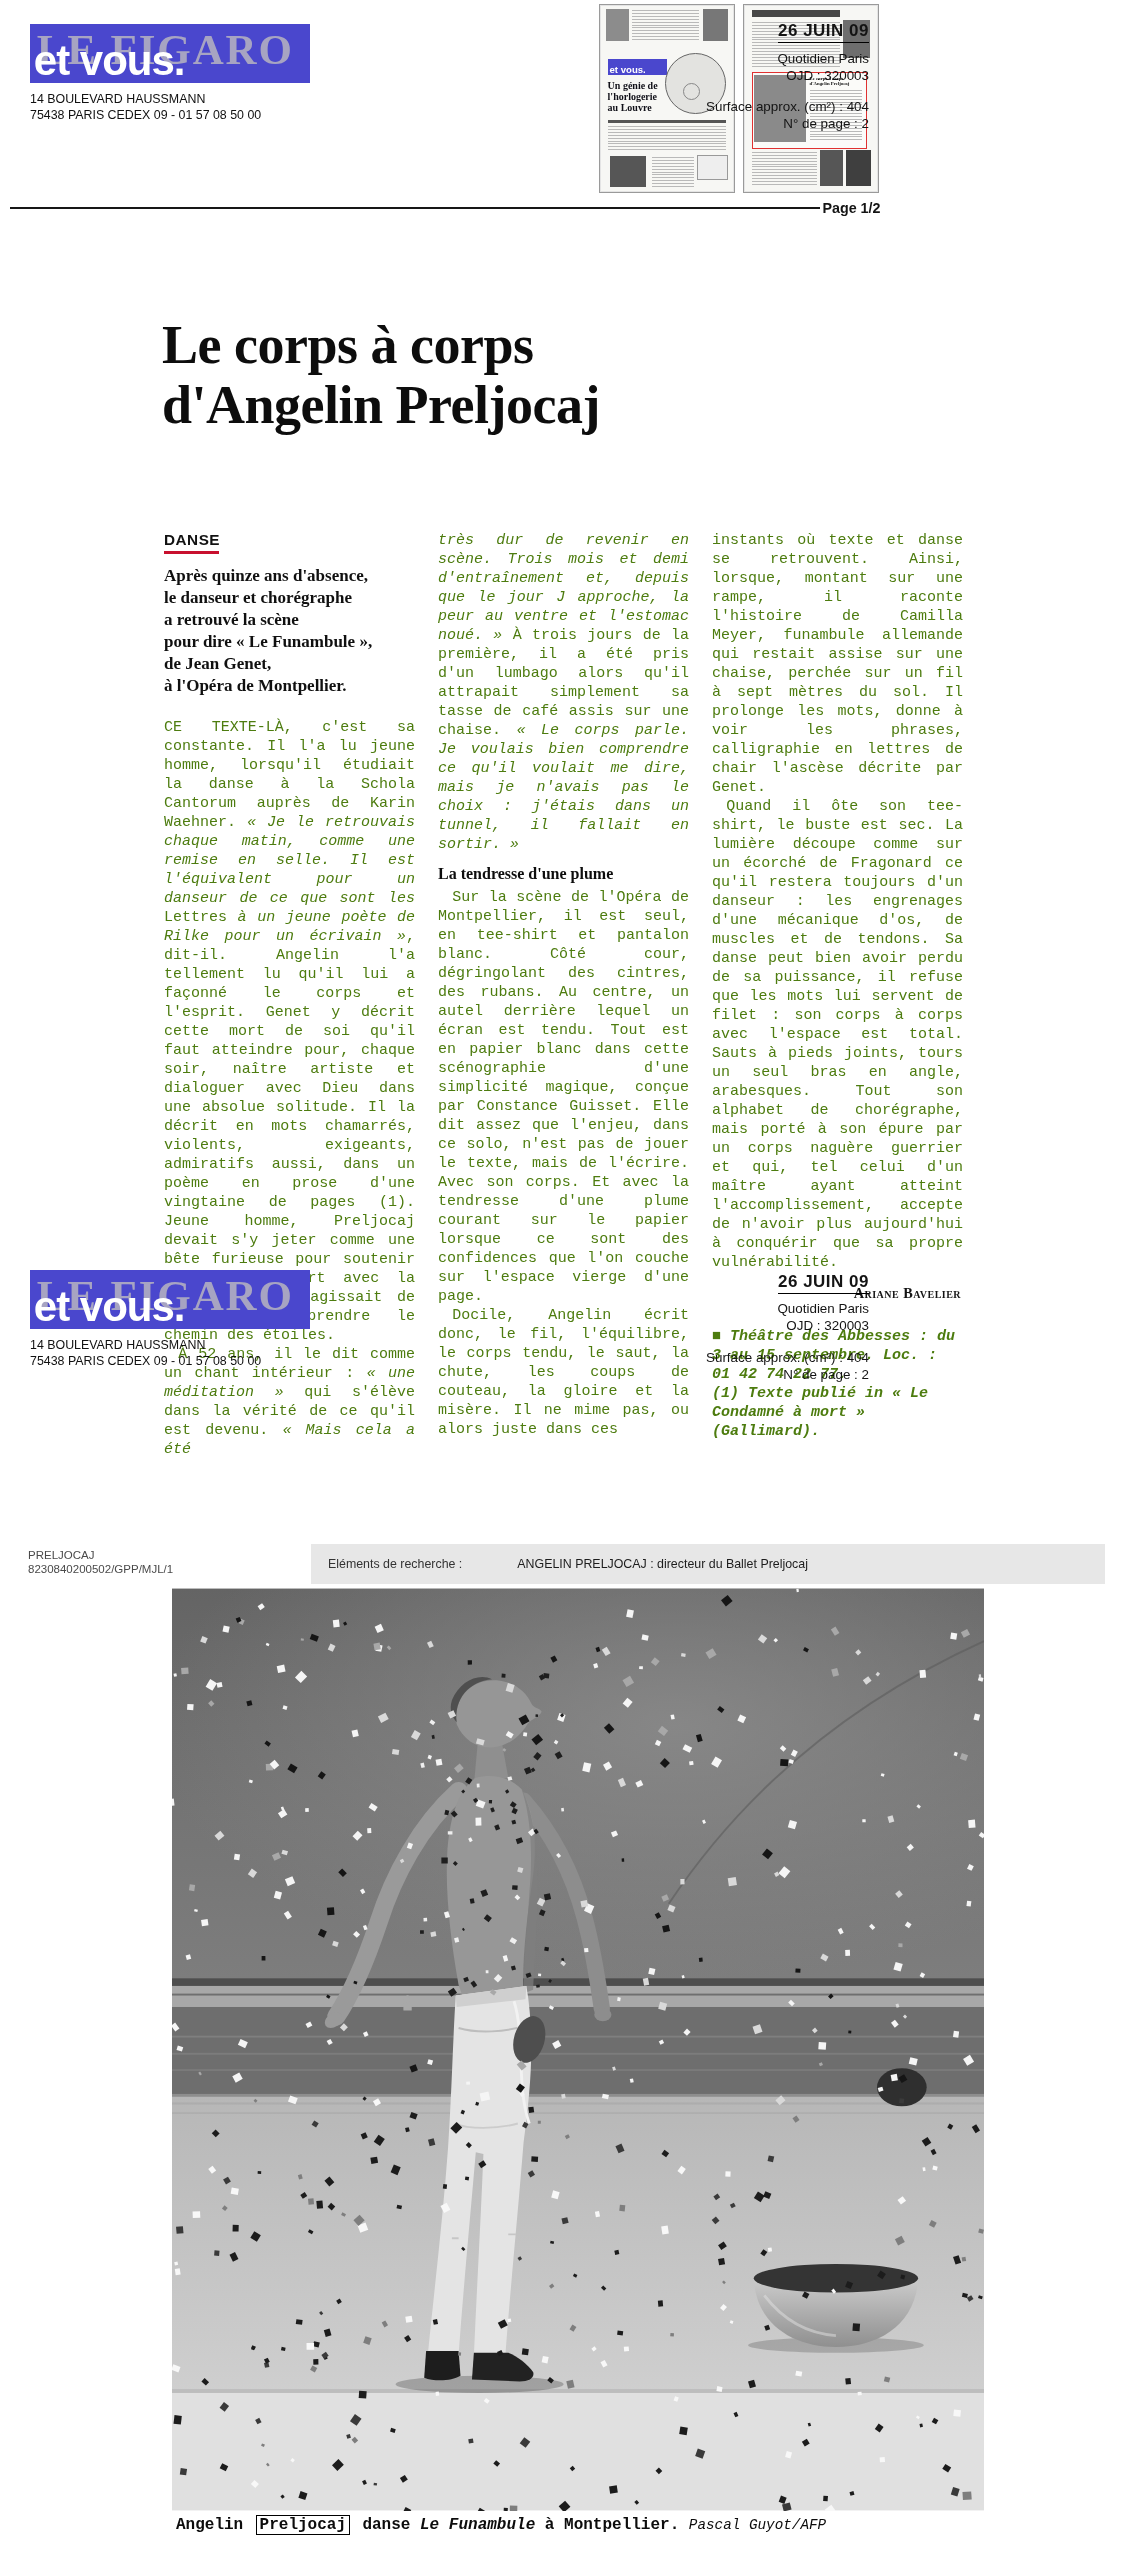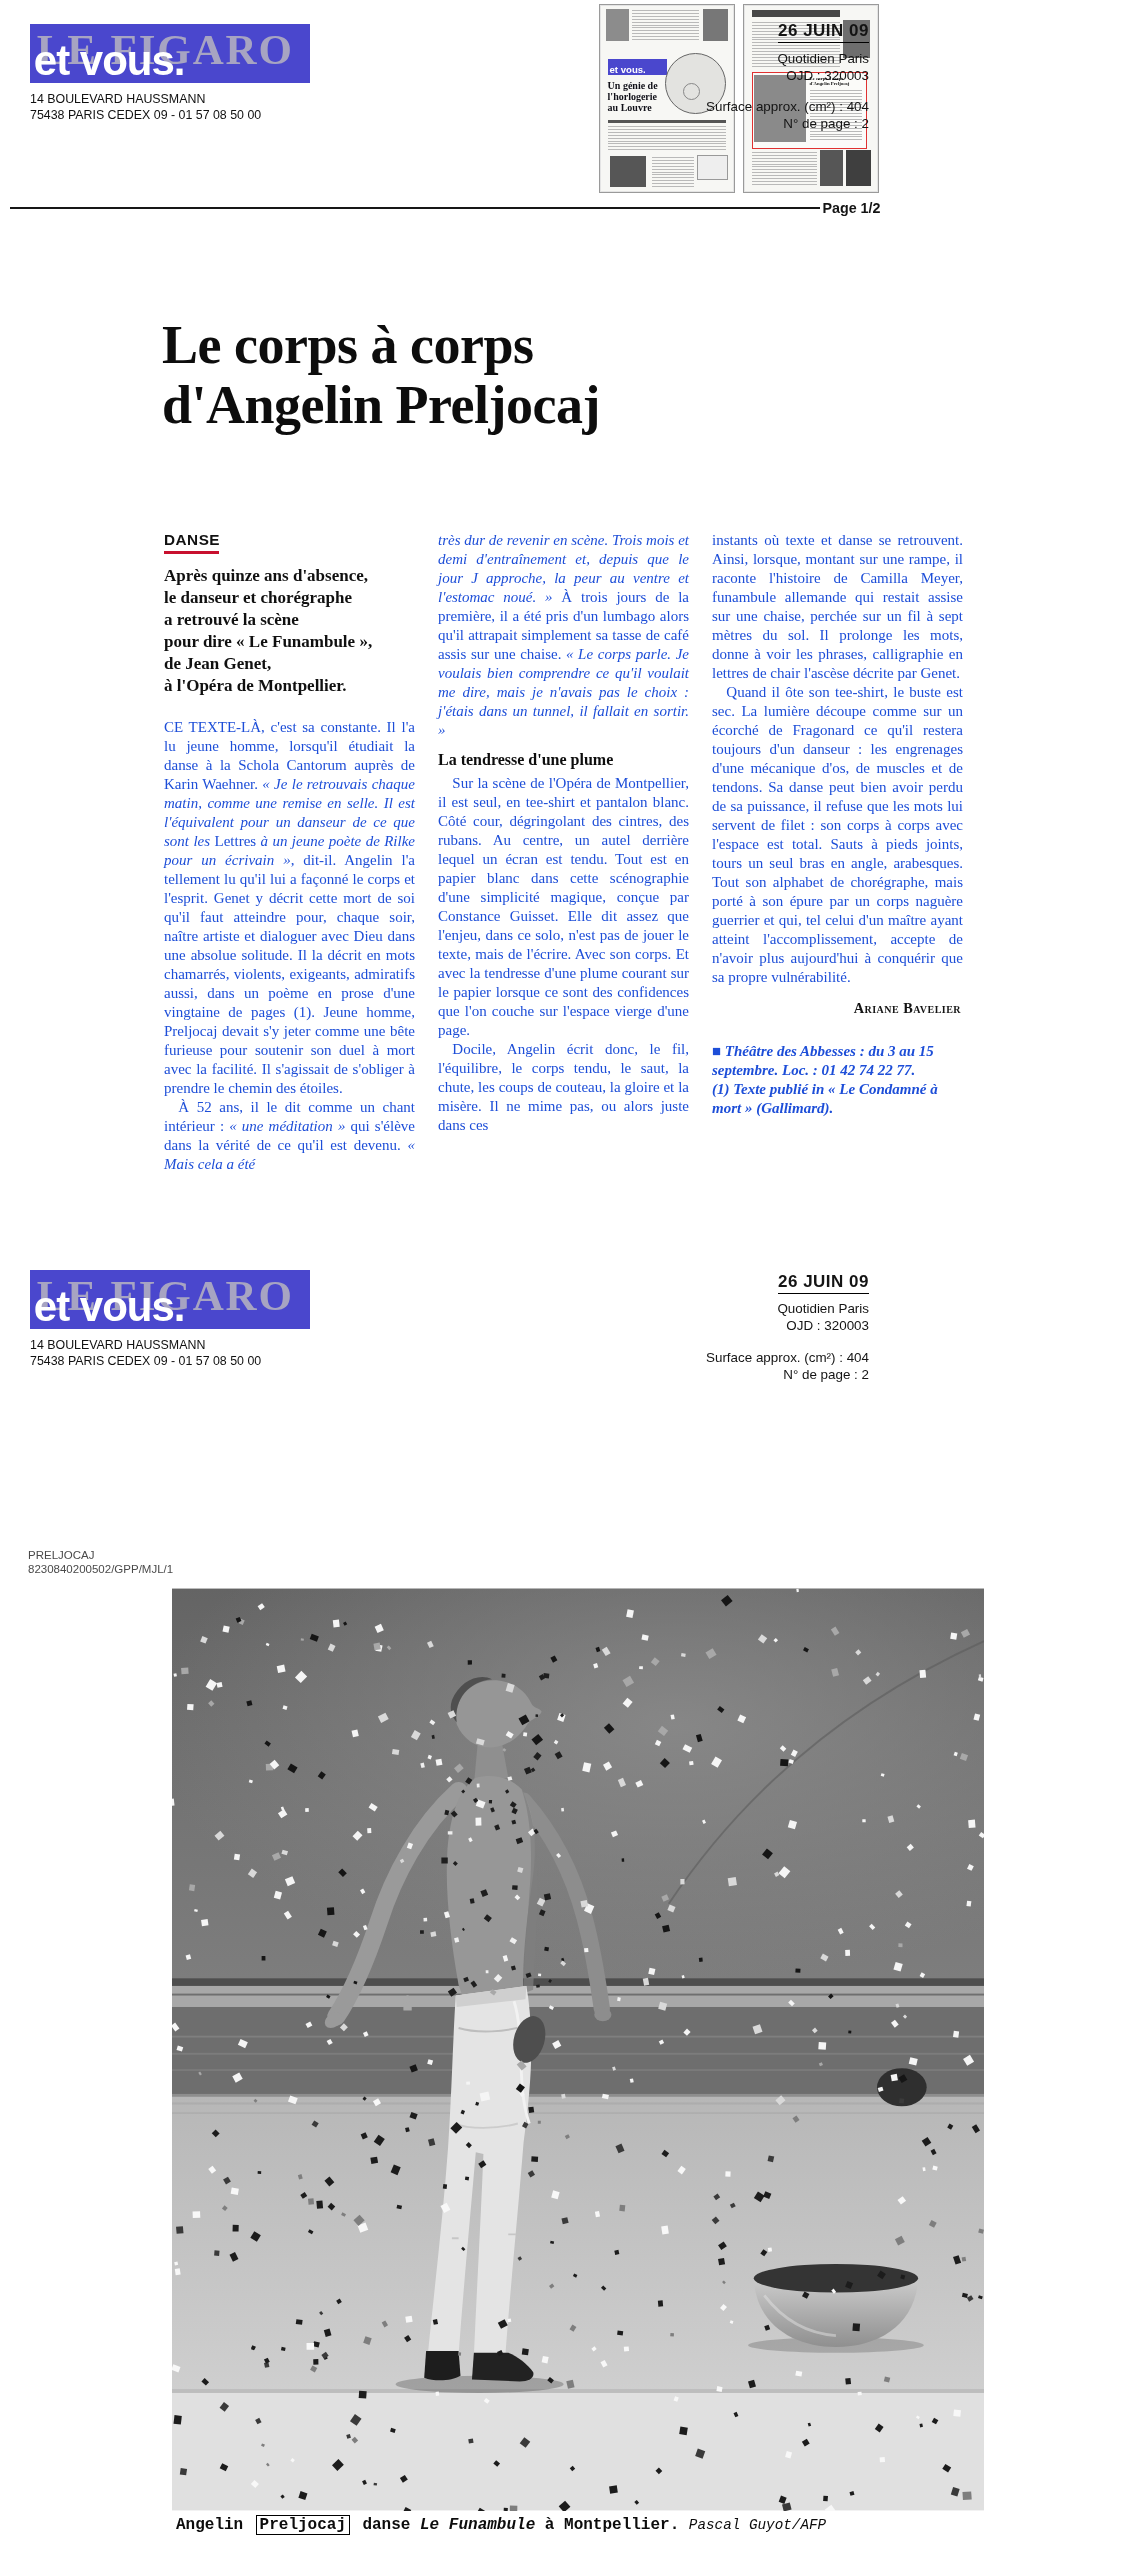--- a/index.html
+++ b/index.html
@@ -51,22 +51,22 @@
 
   
   .title{position:absolute;left:162px;top:315px;margin:0;font-family:"Liberation Serif",serif;
       font-weight:bold;font-size:54px;line-height:60px;letter-spacing:-0.5px;color:#0d0d0d;white-space:pre-line;}
   .cols{position:absolute;left:164px;top:531px;width:801px;display:flex;gap:23px;}
   .col{width:251px;}
   .kicker{font-weight:bold;font-size:15.3px;letter-spacing:0.5px;color:#111;}
   .krule{width:55px;height:2.9px;background:#c8102e;margin:1.9px 0 11.5px 0;}
   .intro{font-family:"Liberation Serif",serif;font-weight:bold;font-size:17px;line-height:22px;
       white-space:pre-line;margin-bottom:21px;color:#101010;}
-  .col p{margin:0;text-align:justify;font-family:Liberation Serif, serif;
-      font-size:15px;line-height:19px;color:#1d4ed8;hyphens:auto;}
+  .col p{margin:0;text-align:justify;font-family:Liberation Mono, monospace;
+      font-size:15px;line-height:19px;color:#4d7c0f;hyphens:auto;}
   .col p.ind{text-indent:14.3px;}
   .col h3{margin:9.6px 0 4.8px 0;font-family:"Liberation Serif",serif;font-size:16px;line-height:20px;color:#0d0d0d;}
   .col .it{font-style:italic;} .col .bdit{font-weight:bold;font-style:italic;}
   .byline{text-align:right;font-family:"Liberation Serif",serif;font-weight:bold;font-size:14.3px;
       font-variant:small-caps;letter-spacing:0.5px;margin:13.4px 1.9px 25px 0;}
   .col p.note{text-align:left;font-size:15px;line-height:19px;}
   .col p.note + p.note{margin-top:0;}
 
   
   .refs{position:absolute;left:28px;top:1548px;font-size:11.5px;line-height:14.3px;color:#4a4a4a;}
@@ -194,20 +194,24 @@
       <div class="issue-line">OJD : 320003</div>
       <div class="issue-line issue-gap">Surface approx. (cm²) : 404</div>
       <div class="issue-line">N° de page : 2</div>
     </div>
   </header>
 
 
   <div class="refs">
     <div>PRELJOCAJ</div>
     <div>8230840200502/GPP/MJL/1</div>
+  </div>
+  <div class="searchbar">
+    <span class="slabel">Eléments de recherche :</span>
+    <span class="svalue">ANGELIN PRELJOCAJ : directeur du Ballet Preljocaj</span>
   </div>
 
   <figure class="photo">
     <svg id="photo-svg" viewBox="0 0 850 965" xmlns="http://www.w3.org/2000/svg">
       <defs>
         <linearGradient id="gTop" x1="0" y1="0" x2="0" y2="1">
           <stop offset="0" stop-color="#646464"></stop>
             <stop offset="0.6" stop-color="#757575"></stop>
             <stop offset="1" stop-color="#7d7d7d"></stop>
         </linearGradient>

